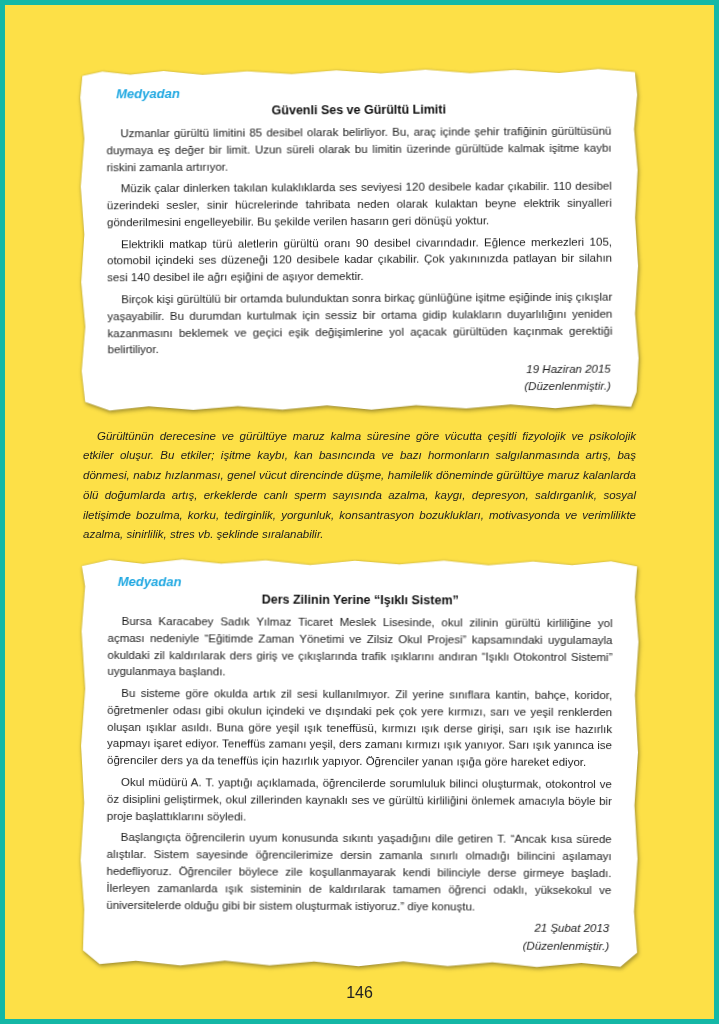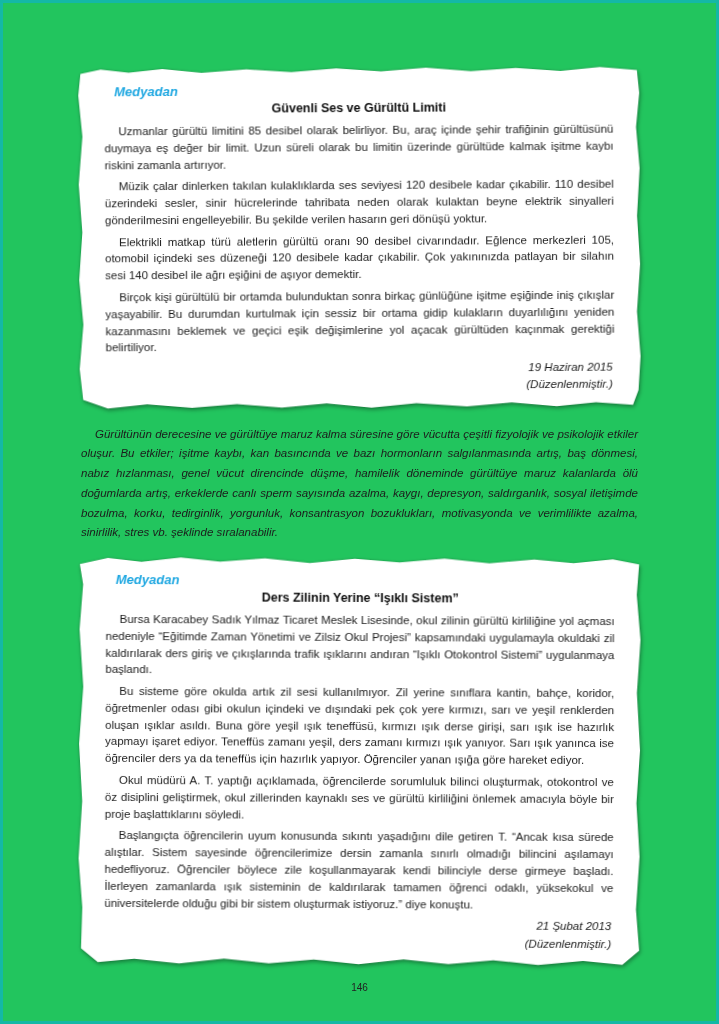--- a/index.html
+++ b/index.html
@@ -1,21 +1,21 @@
 <!DOCTYPE html>
 <html lang="tr"><head>
 <meta charset="utf-8">
 <style>
   html, body { margin: 0; padding: 0; background: #e9e9e9; }
   .page {
     position: relative;
     width: 719px; height: 1024px;
     margin: 0 auto;
-    background: #22c55e;
-    border: 3px solid #14b8a6;
+    background: #fde047;
+    border: 5px solid #14b8a6;
     box-sizing: border-box;
     overflow: hidden;
     font-family: "Liberation Sans", sans-serif;
     color: #1c1c1c;
   }
   .content { padding: 64px 76px 0; }
 
   
   .torn-wrap {
     filter: drop-shadow(1.5px 2.5px 2px rgba(0,0,0,0.32)) drop-shadow(0 0 1px rgba(0,0,0,0.18));
@@ -57,21 +57,21 @@
     font-size: 11.5px; font-style: italic; text-align: right;
     line-height: 1.5; margin-right: 2px;
   }
 
   .middle-par {
     font-size: 11.5px; line-height: 1.72; text-align: justify;
     text-indent: 14px; margin: 16px 2px 14px; font-style: italic;
   }
 
   .page-number {
-    text-align: center; font-size: 10px; margin-top: 16px; color: #222;
+    text-align: center; font-size: 16px; margin-top: 16px; color: #222;
   }
 </style>
 </head>
 <body>
 
 <div class="page">
   <div class="content">
 
     <div class="torn-wrap box1-pos">
       <div class="torn tear-a">

